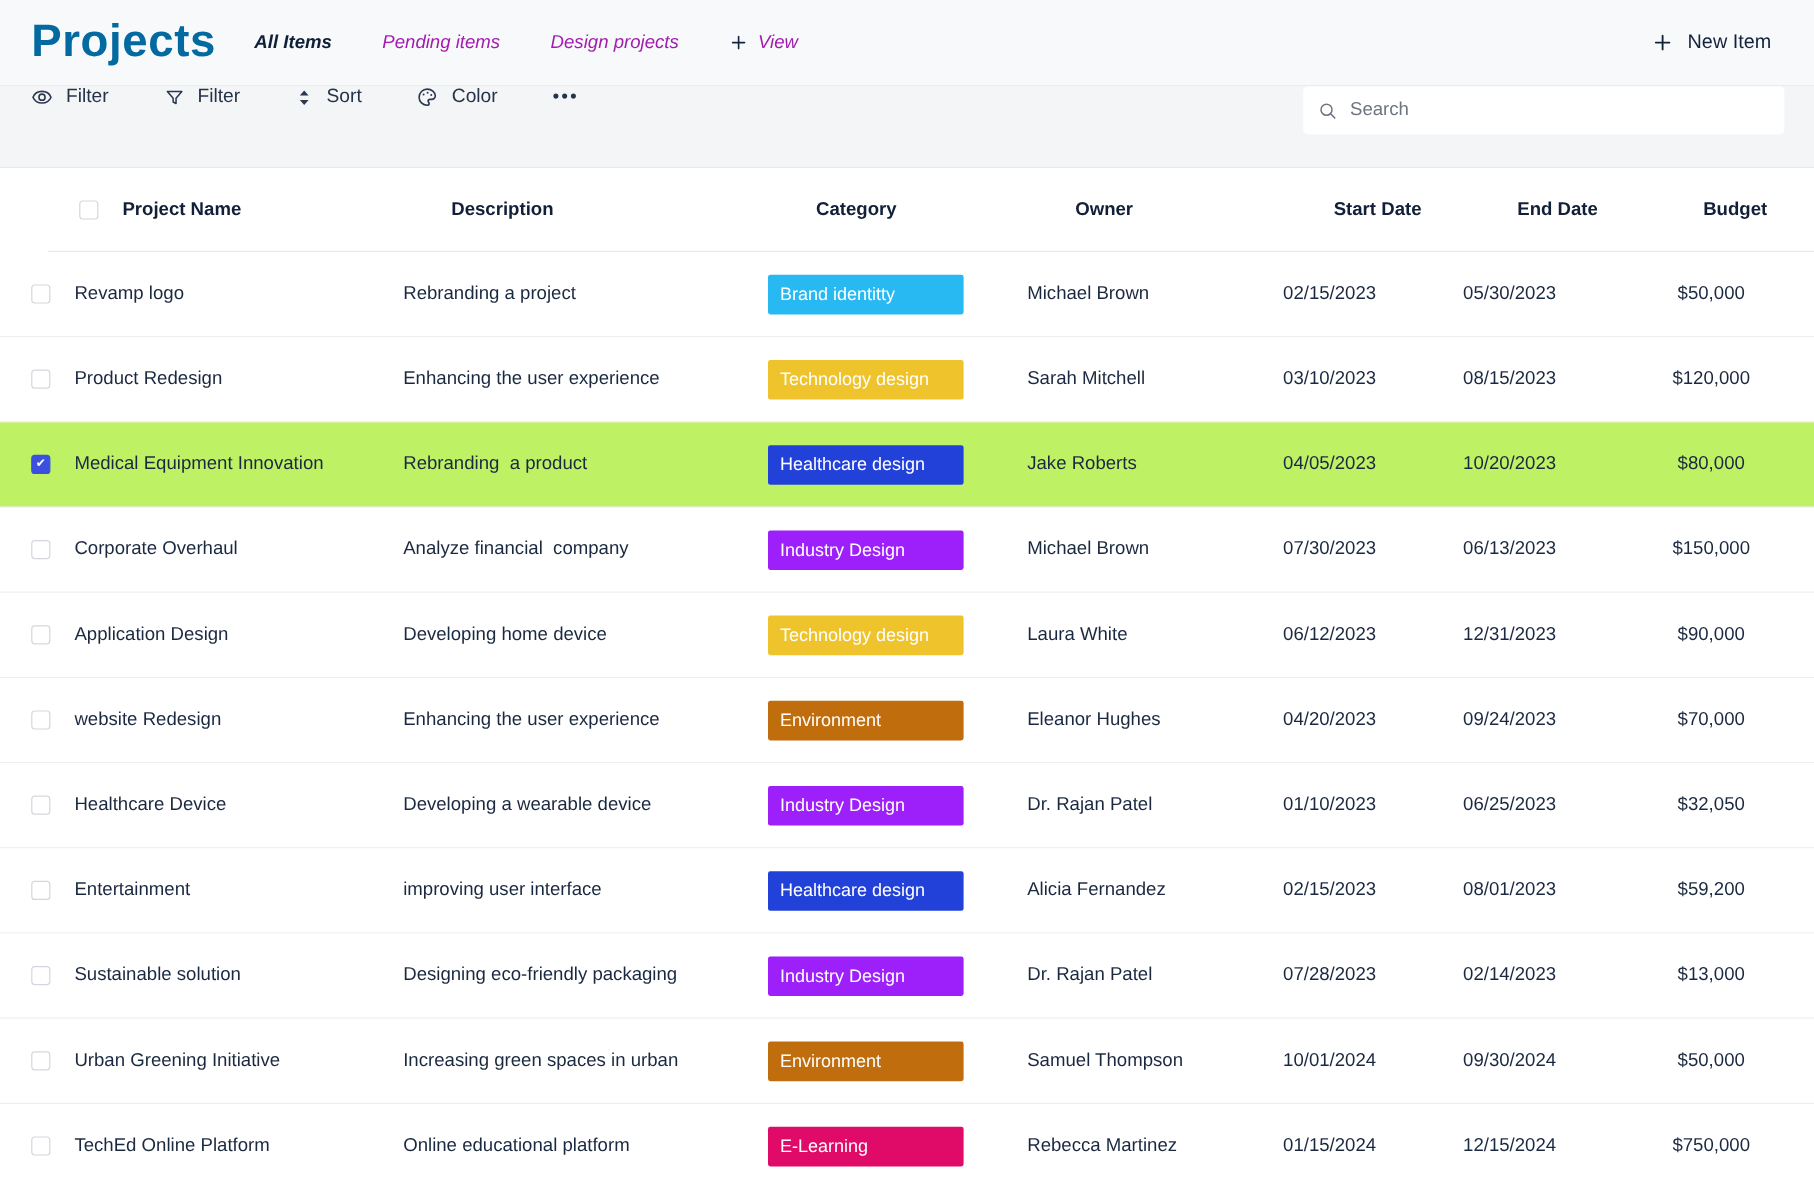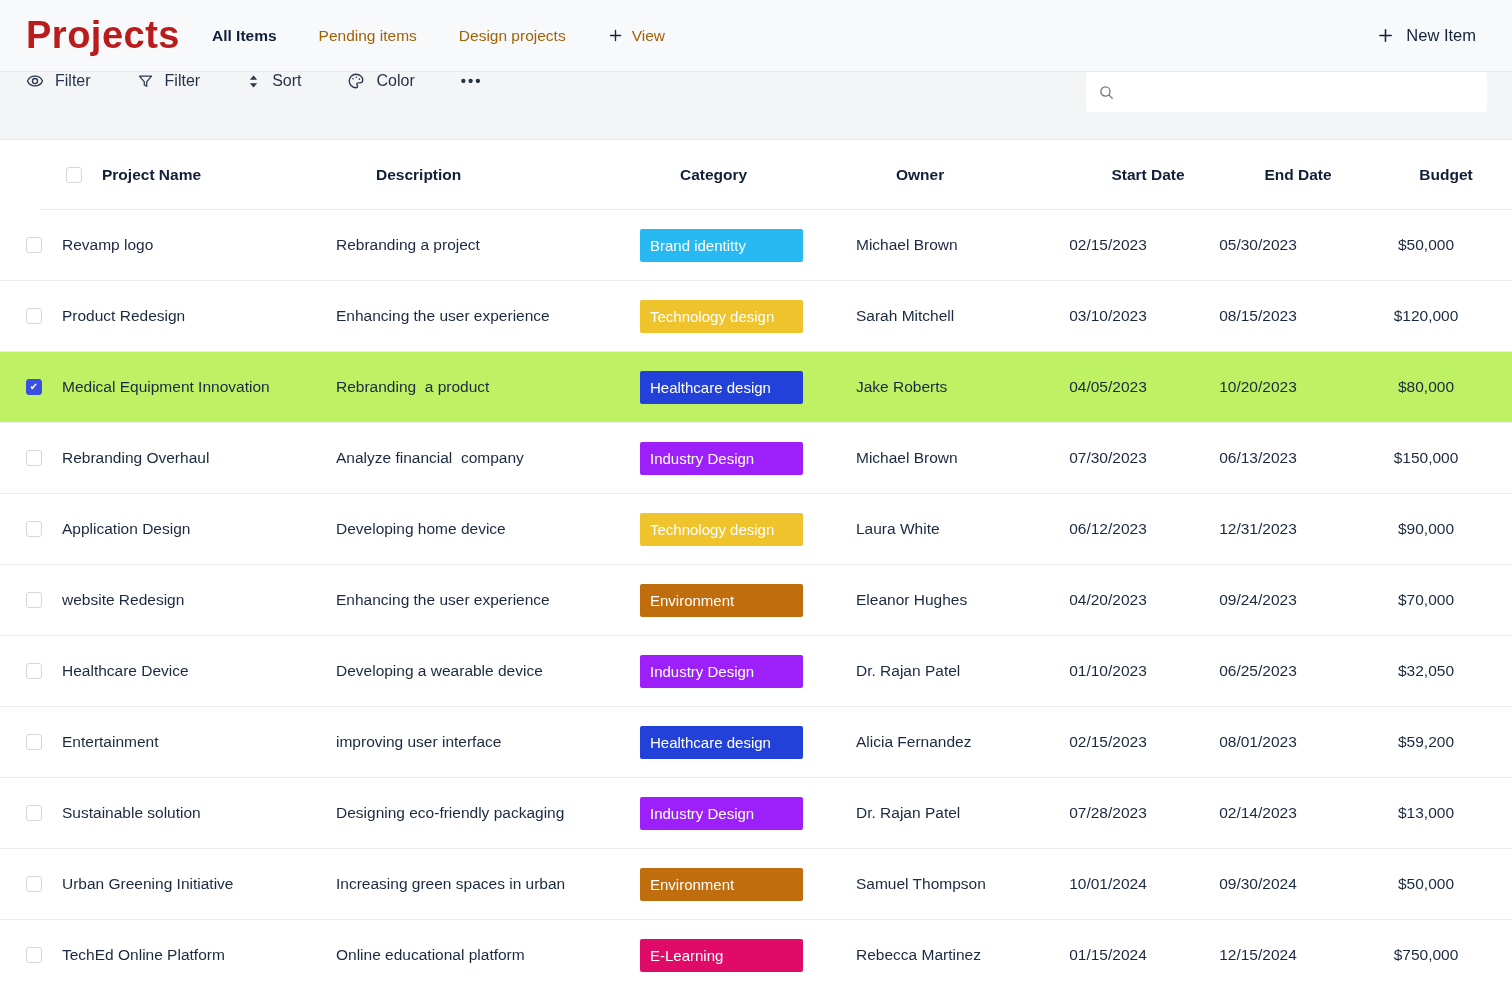--- a/index.html
+++ b/index.html
@@ -15,25 +15,25 @@
     height: 72px;
     background: #f8f9fa;
     border-bottom: 1px solid #e7e9ec;
     display: flex;
     align-items: center;
     padding: 0 36px 0 26px;
   }
   .page-title {
     font-size: 38px;
     font-weight: 700;
-    color: #b91c1c;
+    color: #0369a1;
     letter-spacing: 0.5px;
   }
-  .tabs { display: flex; align-items: flex-end; gap: 42px; margin-left: 32px; }
-  .tab { font-size: 15.5px; color: #a16207; cursor: pointer; white-space: nowrap; }
+  .tabs { display: flex; align-items: flex-end; gap: 42px; margin-left: 32px; font-style: italic; }
+  .tab { font-size: 15.5px; color: #a21caf; cursor: pointer; white-space: nowrap; }
   .tab.active { font-weight: 700; color: #101f38; }
   .tab-view { display: flex; align-items: center; gap: 9px; }
   .new-item {
     margin-left: auto;
     display: flex;
     align-items: center;
     gap: 12px;
     font-size: 16.5px;
     color: #14233c;
     cursor: pointer;
@@ -204,20 +204,21 @@
   <div class="tool more">
     <span>•••</span>
   </div>
   <div class="search-box">
     <span class="icon">
       <svg width="17" height="17" viewBox="0 0 24 24">
           <circle cx="10.5" cy="10.5" r="6.5" fill="none" stroke="#6e7581" stroke-width="1.8"></circle>
           <path d="M15.3 15.3l4.8 4.8" stroke="#6e7581" stroke-width="1.8" stroke-linecap="round"></path>
         </svg>
     </span>
+    <input type="text" placeholder="Search" style="">
   </div>
 </div>
 
 <div class="thead grid-row">
   <div class="cell c-check">
       <span class="checkbox"></span>
     </div>
   <div class="cell c-name">Project Name</div>
   <div class="cell c-desc">Description</div>
   <div class="cell c-cat">Category</div>
@@ -267,21 +268,21 @@
     </div>
     <div class="cell c-owner">Jake Roberts</div>
     <div class="cell c-start">04/05/2023</div>
     <div class="cell c-end">10/20/2023</div>
     <div class="cell c-budget">$80,000</div>
   </div>
     <div class="trow grid-row">
     <div class="cell c-check">
       <span class="checkbox"></span>
     </div>
-    <div class="cell c-name">Rebranding Overhaul</div>
+    <div class="cell c-name">Corporate Overhaul</div>
     <div class="cell c-desc">Analyze financial  company</div>
     <div class="cell c-cat">
       <span class="badge" style="background: rgb(157, 32, 250);">Industry Design</span>
     </div>
     <div class="cell c-owner">Michael Brown</div>
     <div class="cell c-start">07/30/2023</div>
     <div class="cell c-end">06/13/2023</div>
     <div class="cell c-budget">$150,000</div>
   </div>
     <div class="trow grid-row">

